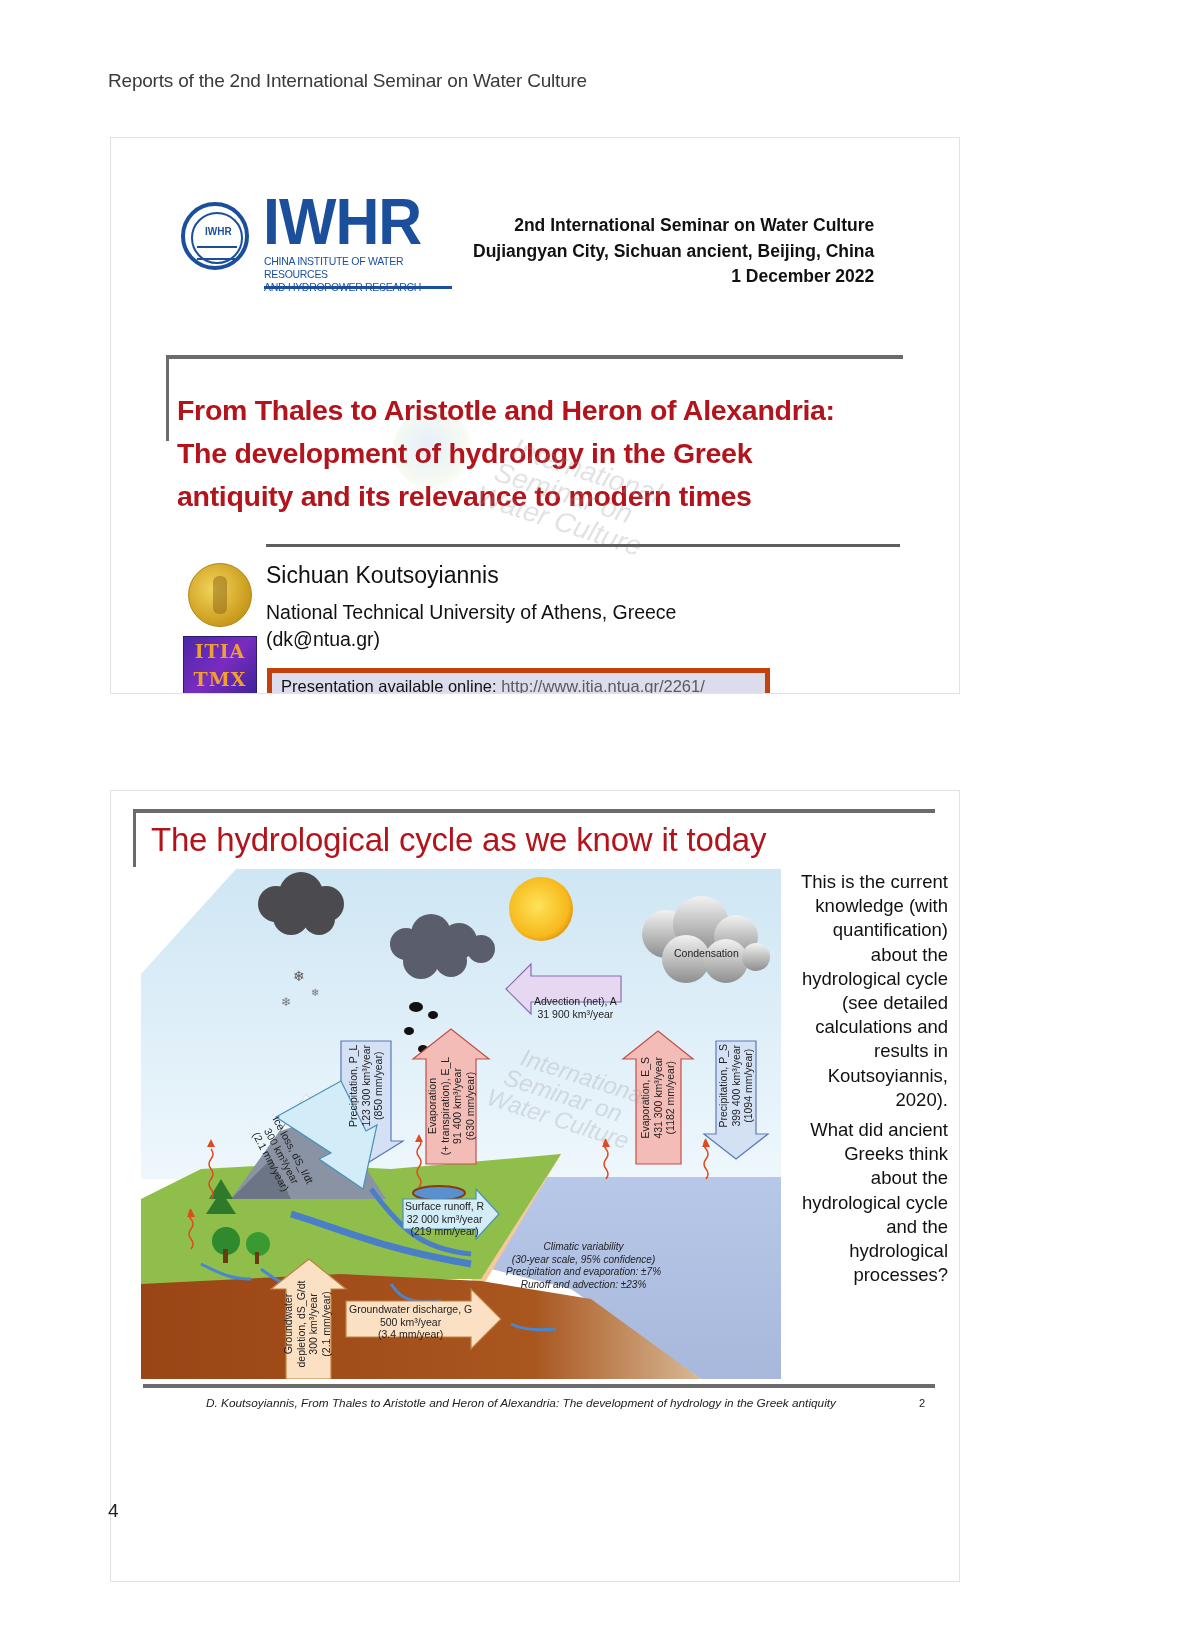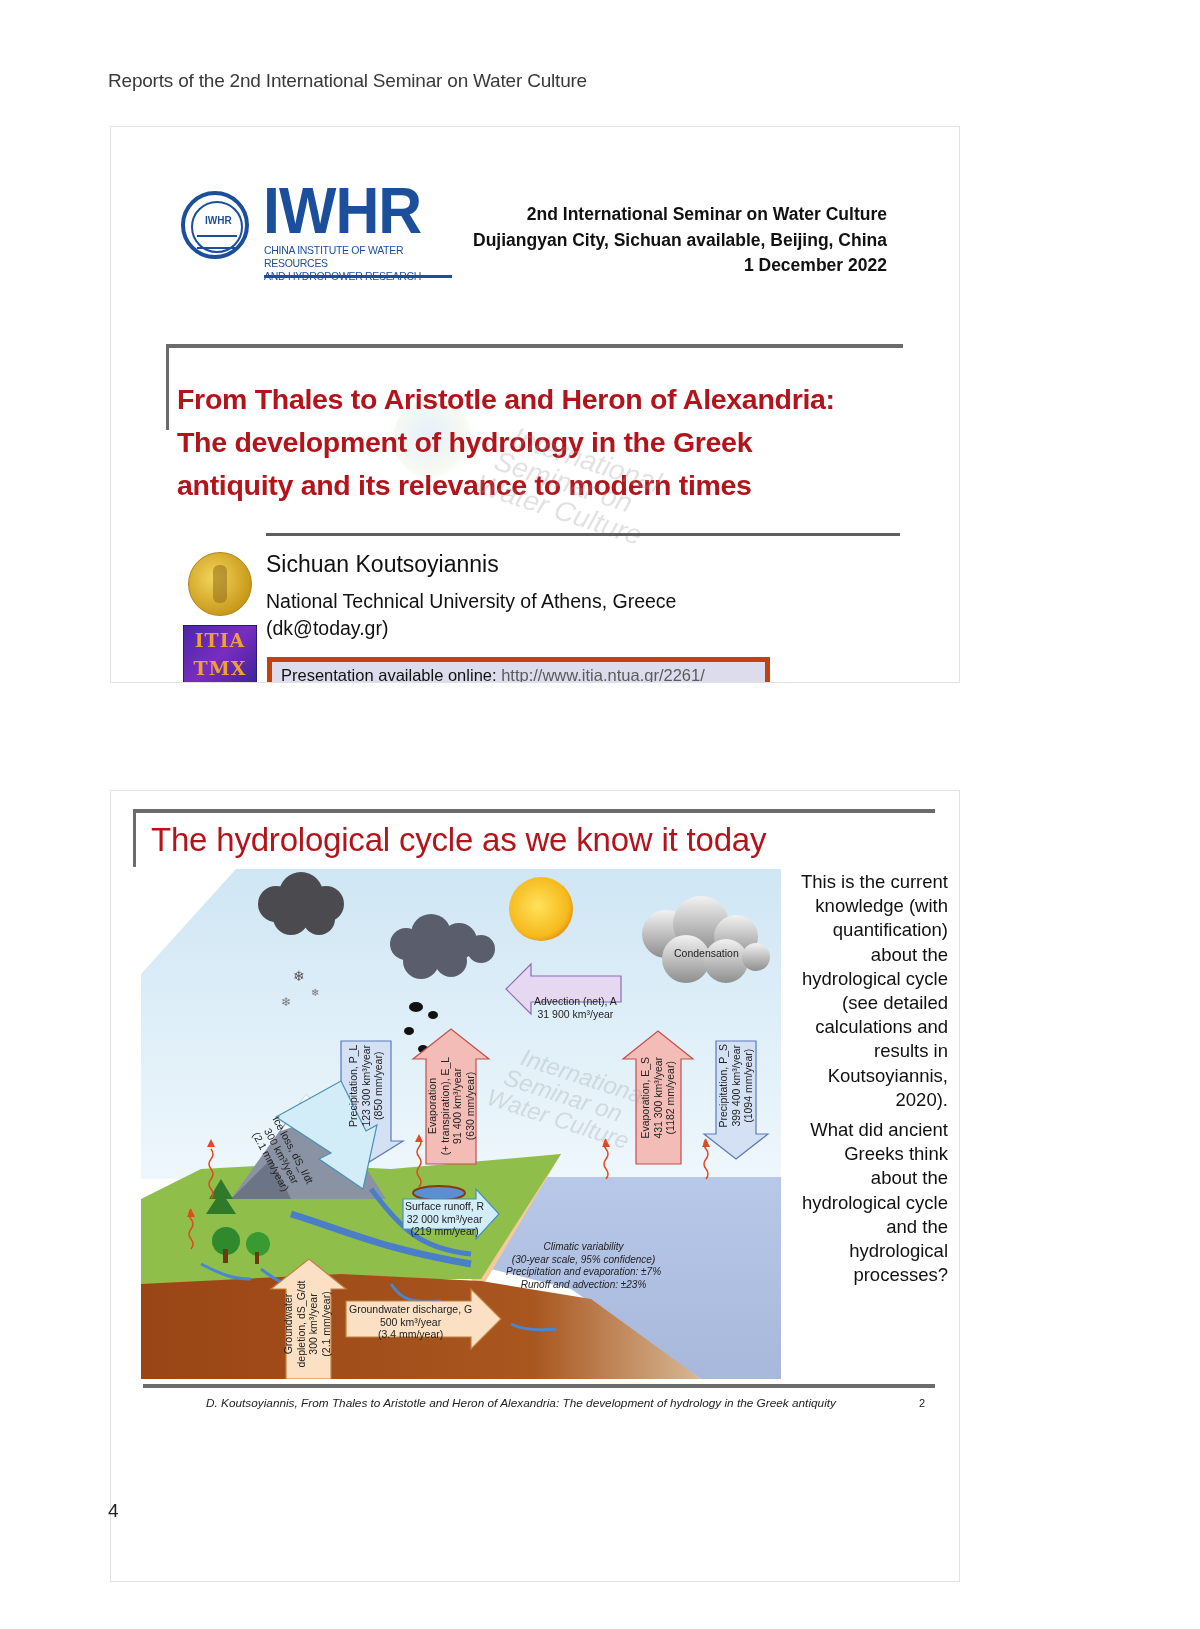--- a/index.html
+++ b/index.html
@@ -3,21 +3,21 @@
 <meta charset="utf-8">
 <style>
   * { box-sizing: border-box; margin: 0; padding: 0; }
   html, body { width: 1200px; height: 1629px; background: #ffffff; }
   body { position: relative; font-family: "Liberation Sans", sans-serif; color: #222; overflow: hidden; }
 
   .running-header { position: absolute; left: 108px; top: 70px; font-size: 19px; color: #3a3a3a; letter-spacing: -0.2px; }
   .page-number { position: absolute; left: 108px; top: 1500px; font-size: 19px; color: #222; }
 
   .slide { position: absolute; left: 110px; width: 850px; border: 1px solid #e2e2e2; background: #fff; overflow: hidden; }
-  #slide1 { top: 126px; height: 557px; }
+  #slide1 { top: 137px; height: 557px; }
   #slide2 { top: 790px; height: 792px; }
 
   
   .iwhr-logo { position: absolute; left: 70px; top: 60px; width: 270px; height: 95px; }
   .iwhr-circle { position: absolute; left: 0; top: 4px; width: 68px; height: 68px; border-radius: 50%; border: 4px solid #1b4f9c; background: #fff; }
   .iwhr-circle::before { content: ""; position: absolute; left: 6px; top: 6px; width: 48px; height: 48px; border-radius: 50%; border: 2px solid #1b4f9c; }
   .iwhr-circle-text { position: absolute; left: 20px; top: 20px; font-size: 10px; color: #1b4f9c; font-weight: bold; }
   .iwhr-circle-lines { position: absolute; left: 12px; top: 40px; width: 40px; height: 14px; border-top: 2px solid #1b4f9c; border-bottom: 2px solid #1b4f9c; }
   .iwhr-word { position: absolute; left: 82px; top: -8px; font-size: 64px; font-weight: bold; color: #1b4f9c; letter-spacing: -1px; transform: scaleX(0.95); transform-origin: left; line-height: 1; }
   .iwhr-sub { position: absolute; left: 83px; top: 57px; font-size: 10.5px; color: #1b4f9c; line-height: 13px; letter-spacing: -0.3px; }
@@ -73,21 +73,21 @@
     <div class="iwhr-word">IWHR</div>
     <div class="iwhr-sub">
       <div>CHINA INSTITUTE OF WATER RESOURCES</div>
       <div>AND HYDROPOWER RESEARCH</div>
     </div>
     <div class="iwhr-underline"></div>
   </div>
 
   <div class="event-info">
     <div>2nd International Seminar on Water Culture</div>
-    <div>Dujiangyan City, Sichuan available, Beijing, China</div>
+    <div>Dujiangyan City, Sichuan ancient, Beijing, China</div>
     <div>1 December 2022</div>
   </div>
 
   <div class="title-frame"></div>
   <div class="title-frame-v"></div>
 
   <div class="watermark-logo" style="left:282px; top:272px;"></div>
 
   <div class="talk-title">
     <div>From Thales to Aristotle and Heron of Alexandria:</div>
@@ -104,21 +104,21 @@
   <div class="author-divider"></div>
   <div class="medal"></div>
   <div class="itia-logo">
     <div>ΙΤΙΑ</div>
     <div>ΤΜΧ</div>
   </div>
 
   <div class="author-name">Sichuan Koutsoyiannis</div>
   <div class="affiliation">
     <div>National Technical University of Athens, Greece</div>
-    <div>(dk@today.gr)</div>
+    <div>(dk@ntua.gr)</div>
   </div>
 
   <div class="online-box">
     <span>Presentation available online: </span><span class="online-link">http://www.itia.ntua.gr/2261/</span>
   </div>
 </div>
 
 <div class="slide" id="slide2">
   <div class="s2-frame-h"></div>
   <div class="s2-frame-v"></div>

